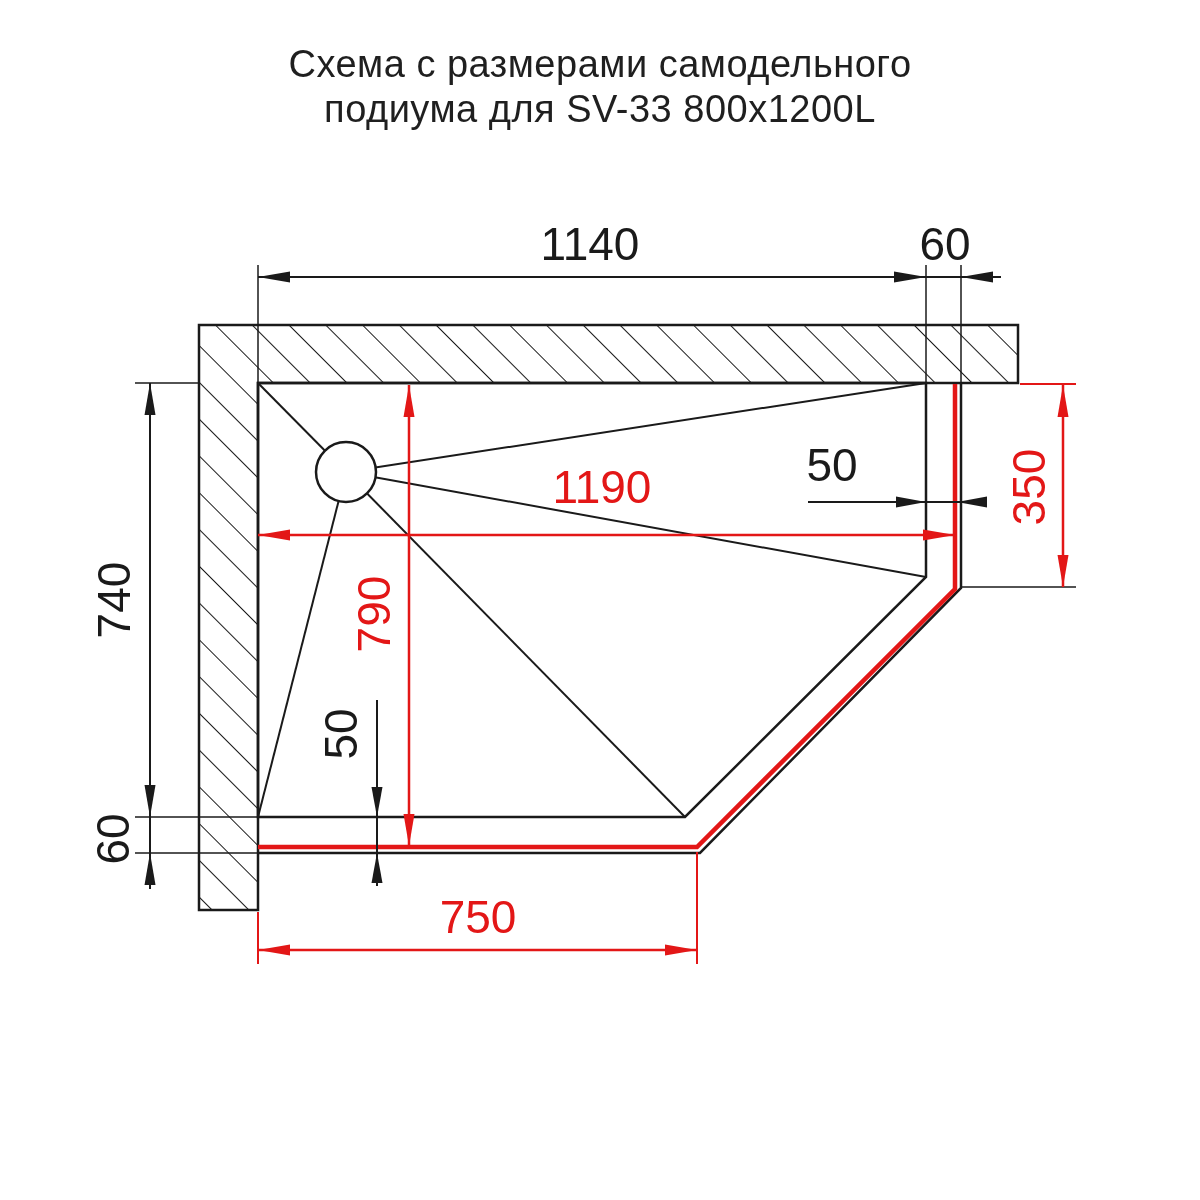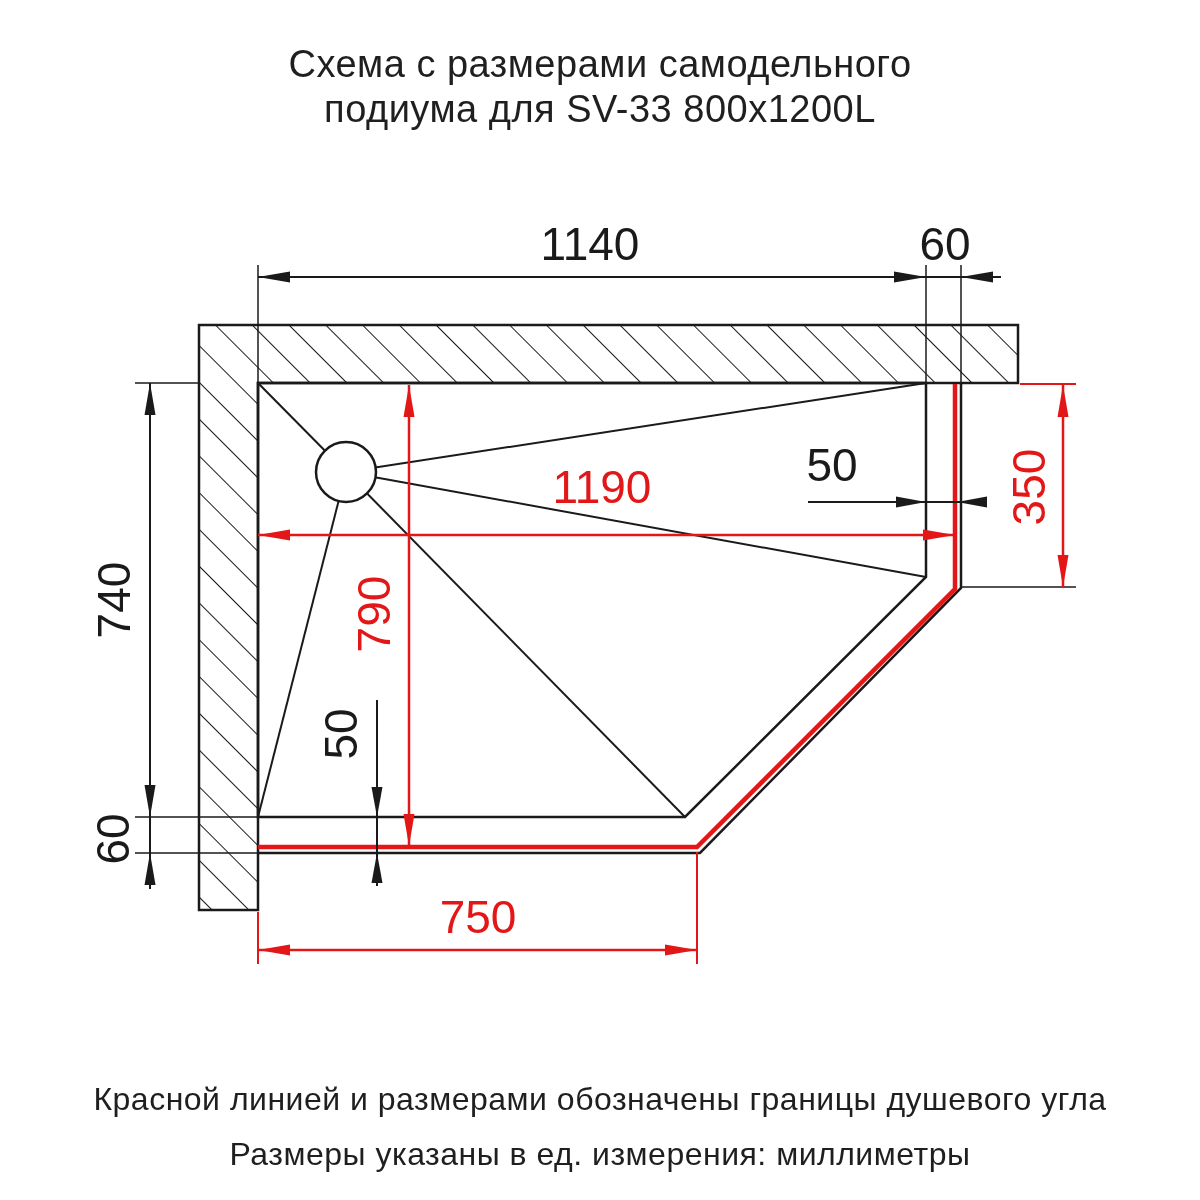--- a/index.html
+++ b/index.html
@@ -163,18 +163,14 @@
       <line x1="258" y1="912" x2="258" y2="964" stroke="#e31717" stroke-width="2"></line>
       <line x1="697" y1="852" x2="697" y2="964" stroke="#e31717" stroke-width="2"></line>
       <line x1="258" y1="950" x2="697" y2="950" stroke="#e31717" stroke-width="2.5"></line>
       <polygon points="258,950 290,944.5 290,955.5" fill="#e31717"></polygon>
       <polygon points="697,950 665,944.5 665,955.5" fill="#e31717"></polygon>
       <text x="478" y="933" text-anchor="middle" class="dim-label-red">750</text>
     </g>
 
   </svg>
 
-  <div class="footer-block">
-    <div>Красной линией и размерами обозначены границы душевого угла</div>
-    <div>Размеры указаны в ед. измерения: миллиметры</div>
-  </div>
 
 </div>
 
 </body></html>

